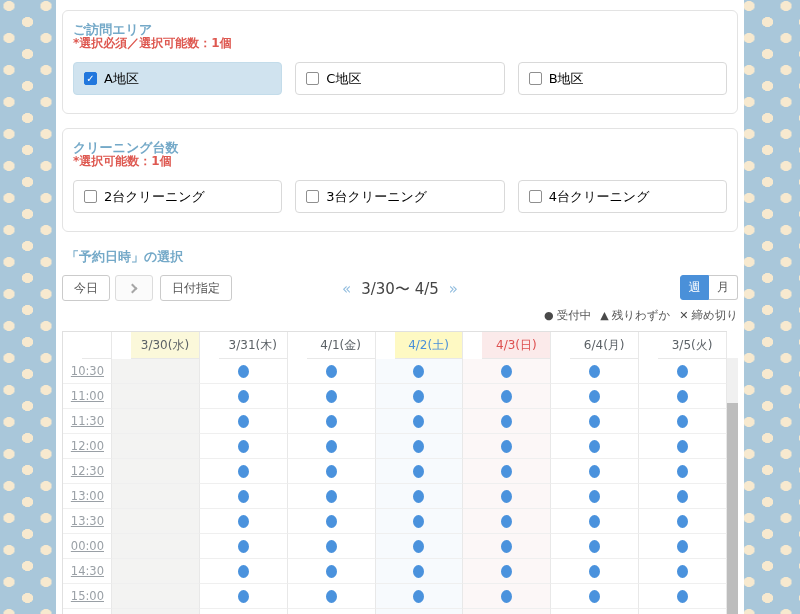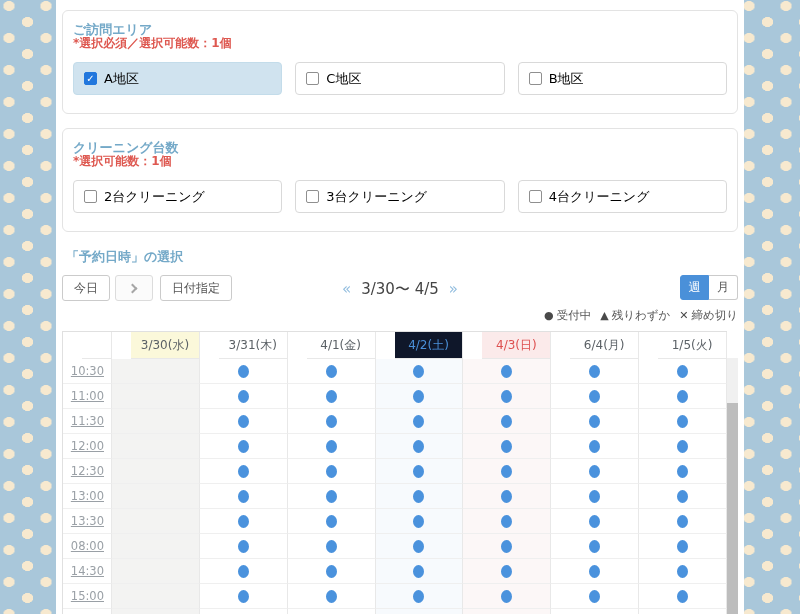--- a/index.html
+++ b/index.html
@@ -64,21 +64,21 @@
   .legend .li{display:flex;align-items:center;gap:3px;}
   .legend .ic{color:#4a4a4a;font-size:11px;}
   .calwrap{margin-top:7px;display:flex;}
   .cal{width:665px;border-left:1px solid #e0e0e0;border-top:1px solid #e0e0e0;}
   .cal-row{display:grid;grid-template-columns:49px repeat(7,1fr);}
   .hcell{
     height:27px;border-right:1px solid var(--grid-line);border-bottom:1px solid var(--grid-line);
     display:flex;align-items:center;justify-content:center;font-size:12px;color:#5b6166;background:#fff;margin-left:19px;
   }
   .hcell.today{background:#fbf8da;}
-  .hcell.saturday{background:#0f172a;color:var(--sat-text);}
+  .hcell.saturday{background:#fef9c3;color:var(--sat-text);}
   .hcell.sunday{background:#fbeaea;color:var(--sun-text);}
   .bcell{
     height:25px;border-right:1px solid var(--grid-line);border-bottom:1px solid #efefef;
     display:flex;align-items:center;justify-content:center;background:#fff;cursor:pointer;
   }
   .bcell.timecol{justify-content:flex-end;padding-right:7px;font-size:11.5px;color:#9aa0a6;cursor:default;text-decoration:underline;}
   .bcell.today{background:#f3f3f2;cursor:default;}
   .bcell.saturday{background:#f7fafd;}
   .bcell.sunday{background:#fcf7f7;}
   .dot{width:11px;height:13px;border-radius:50%;background:var(--dot-blue);}
@@ -165,21 +165,21 @@
   <div class="calwrap">
     <div class="cal" id="cal">
         <div class="cal-row">
           <div class="hcell"></div>
           <div class="hcell today">3/30(水)</div>
           <div class="hcell weekday">3/31(木)</div>
           <div class="hcell weekday">4/1(金)</div>
           <div class="hcell saturday">4/2(土)</div>
           <div class="hcell sunday">4/3(日)</div>
           <div class="hcell weekday">6/4(月)</div>
-          <div class="hcell weekday">1/5(火)</div>
+          <div class="hcell weekday">3/5(火)</div>
         </div>
         <div class="cal-row">
           <div class="bcell timecol">10:30</div>
           <div class="bcell today"></div>
           <div class="bcell weekday">
             <span class="dot"></span>
           </div>
           <div class="bcell weekday">
             <span class="dot"></span>
           </div>
@@ -322,21 +322,21 @@
             <span class="dot"></span>
           </div>
           <div class="bcell weekday">
             <span class="dot"></span>
           </div>
           <div class="bcell weekday">
             <span class="dot"></span>
           </div>
         </div>
         <div class="cal-row">
-          <div class="bcell timecol">08:00</div>
+          <div class="bcell timecol">00:00</div>
           <div class="bcell today"></div>
           <div class="bcell weekday">
             <span class="dot"></span>
           </div>
           <div class="bcell weekday">
             <span class="dot"></span>
           </div>
           <div class="bcell saturday">
             <span class="dot"></span>
           </div>

